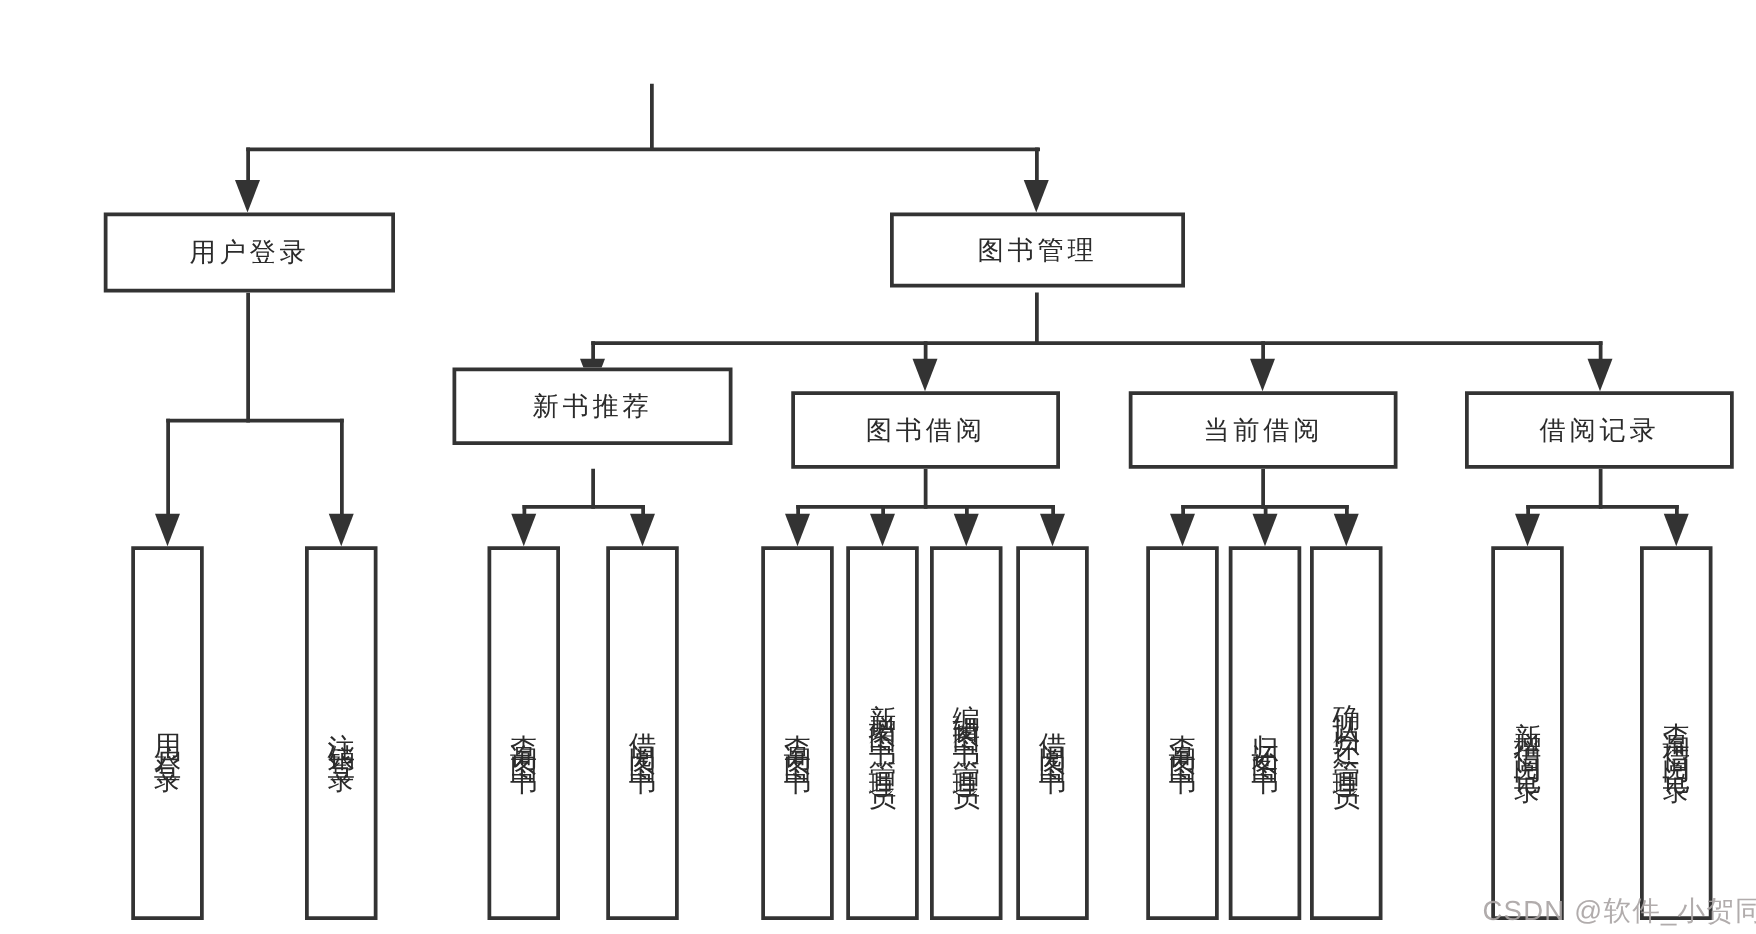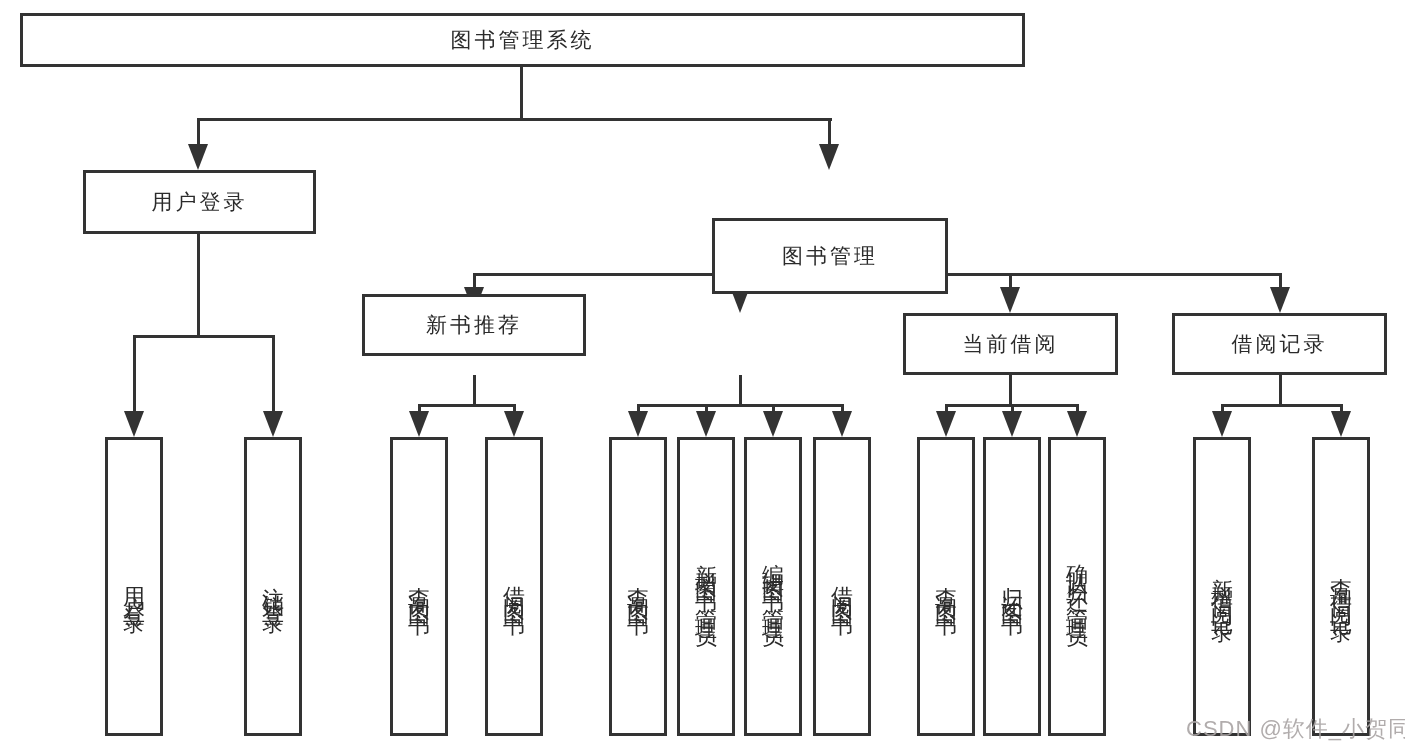--- a/index.html
+++ b/index.html
@@ -69,35 +69,32 @@
     letter-spacing: 1px;
     white-space: nowrap;
     z-index: 5;
   }
 </style>
 </head>
 <body>
 
 <div class="canvas">
 
-  <div class="box h" style="left:20px; top:13px; width:1005px; height:54px;">
-    <span>图书管理系统</span>
-  </div>
 
   <div class="ln" style="left:520px; top:67px; width:3px; height:53px;"></div>
   <div class="ln" style="left:197px; top:118px; width:635px; height:3px;"></div>
   <div class="ln" style="left:197px; top:118px; width:3px; height:32px;"></div>
   <div class="ar" style="left:188px; top:144px;"></div>
   <div class="ln" style="left:828px; top:118px; width:3px; height:32px;"></div>
   <div class="ar" style="left:819px; top:144px;"></div>
 
   <div class="box h" style="left:83px; top:170px; width:233px; height:64px;">
     <span>用户登录</span>
   </div>
-  <div class="box h" style="left:712px; top:170px; width:236px; height:76px;margin-top:48px;">
+  <div class="box h" style="left:712px; top:170px; width:236px; height:60px;">
     <span>图书管理</span>
   </div>
 
   <div class="ln" style="left:197px; top:234px; width:3px; height:104px;"></div>
   <div class="ln" style="left:133px; top:335px; width:142px; height:3px;"></div>
   <div class="ln" style="left:133px; top:335px; width:3px; height:80px;"></div>
   <div class="ar" style="left:124px; top:411px;"></div>
   <div class="ln" style="left:272px; top:335px; width:3px; height:80px;"></div>
   <div class="ar" style="left:263px; top:411px;"></div>
 
@@ -108,20 +105,23 @@
   <div class="ln" style="left:739px; top:273px; width:3px; height:20px;"></div>
   <div class="ar" style="left:730px; top:287px;"></div>
   <div class="ln" style="left:1009px; top:273px; width:3px; height:20px;"></div>
   <div class="ar" style="left:1000px; top:287px;"></div>
   <div class="ln" style="left:1279px; top:273px; width:3px; height:20px;"></div>
   <div class="ar" style="left:1270px; top:287px;"></div>
 
   <div class="box h" style="left:362px; top:294px; width:224px; height:62px;">
     <span>新书推荐</span>
   </div>
+  <div class="box h" style="left:633px; top:313px; width:215px; height:62px;">
+    <span>图书借阅</span>
+  </div>
   <div class="box h" style="left:903px; top:313px; width:215px; height:62px;">
     <span>当前借阅</span>
   </div>
   <div class="box h" style="left:1172px; top:313px; width:215px; height:62px;">
     <span>借阅记录</span>
   </div>
 
   <div class="ln" style="left:473px; top:375px; width:3px; height:32px;"></div>
   <div class="ln" style="left:418px; top:404px; width:98px; height:3px;"></div>
   <div class="ln" style="left:418px; top:404px; width:3px; height:12px;"></div>

